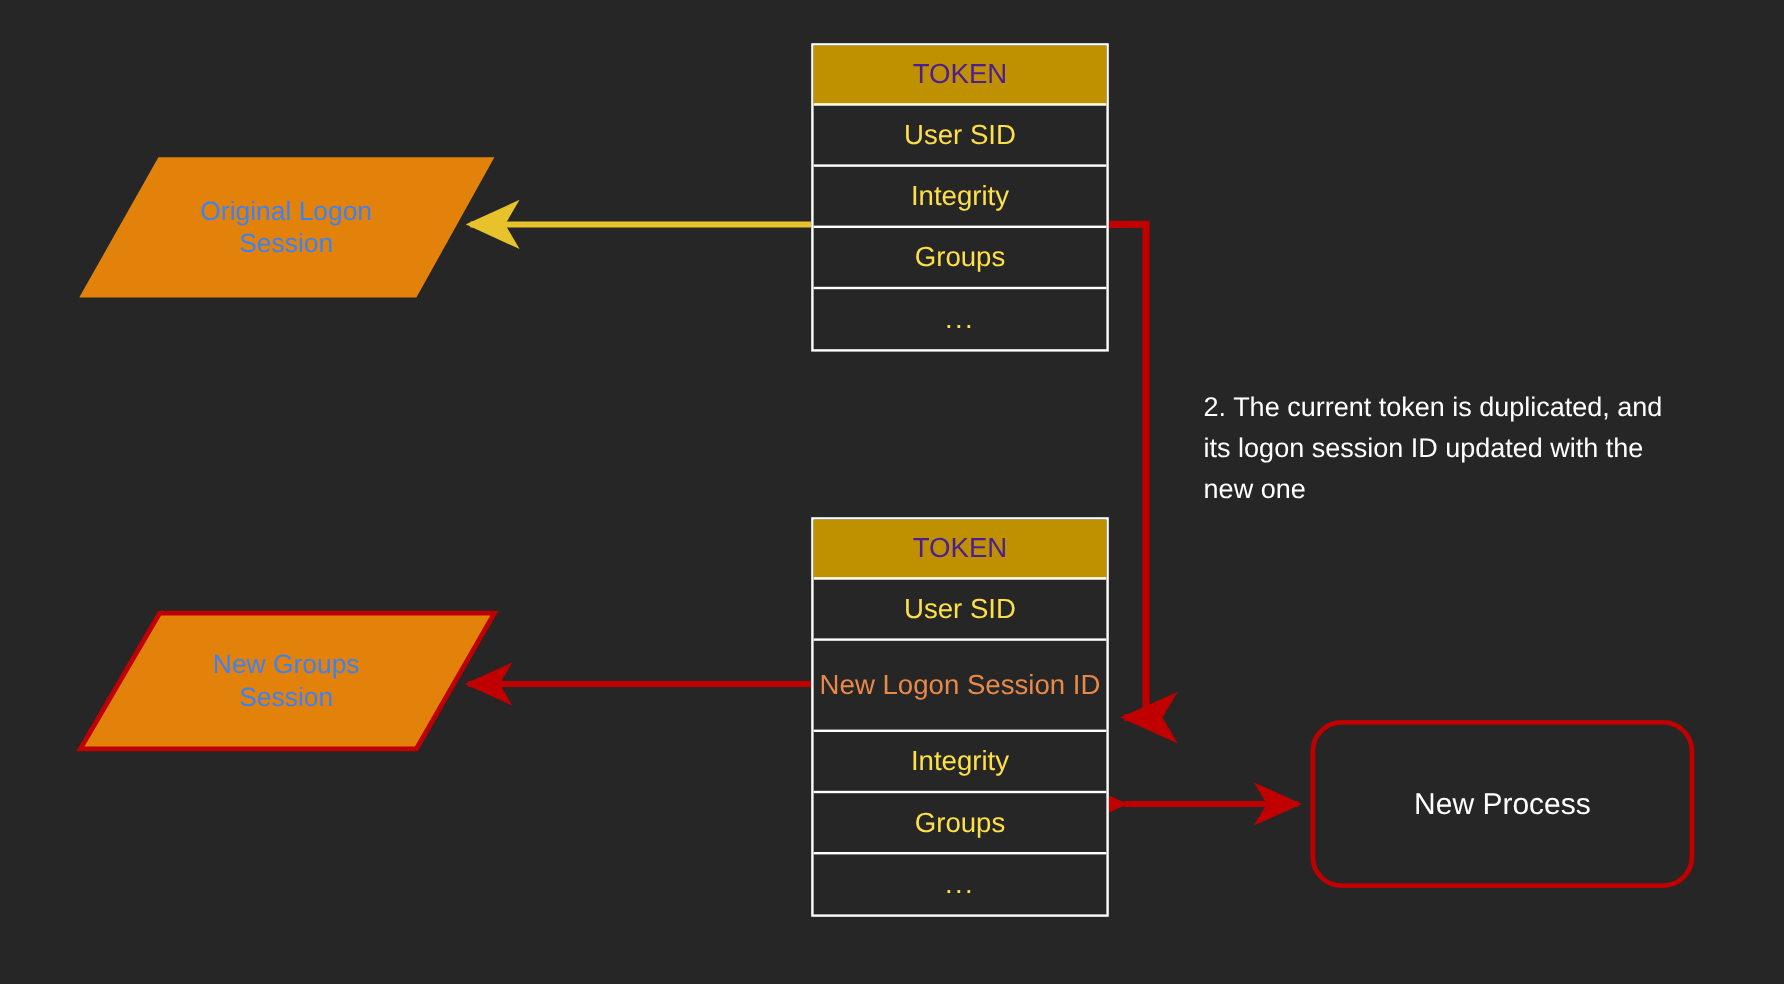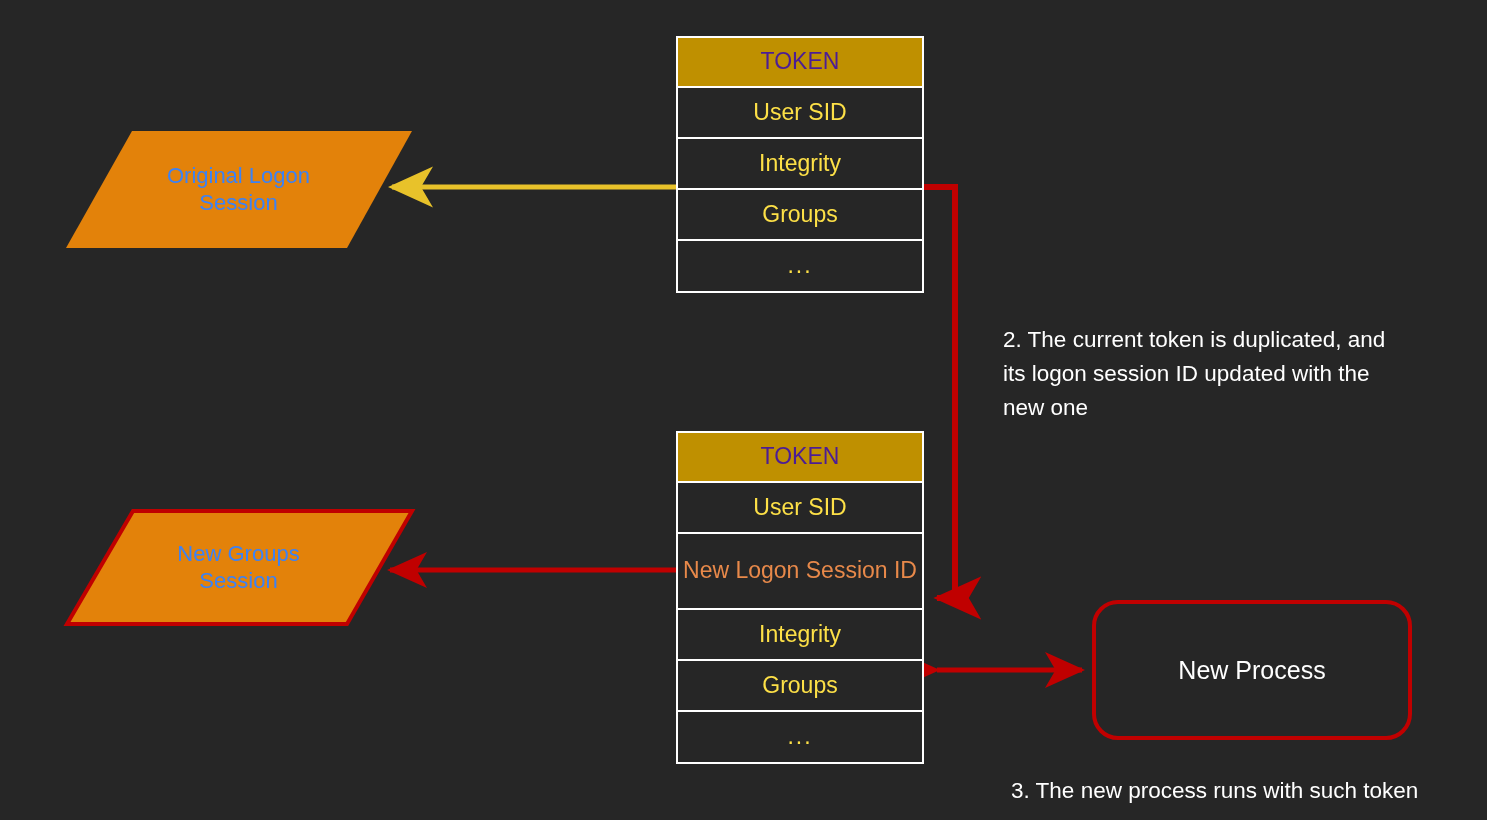--- a/index.html
+++ b/index.html
@@ -151,17 +151,14 @@
 
   <div class="shape-label proc-text" style="left:1094px; top:602px; width:316px; height:136px;align-items:center;">
     <div>New Process</div>
   </div>
 
 
   <div class="caption" style="left:1003px; top:323px; width:385px;">
     <span>2. The current token is duplicated, and its logon session ID updated with the new one</span>
   </div>
 
-  <div class="caption" style="left:1011px; top:774px; width:476px;">
-    <span>3. The new process runs with such token</span>
-  </div>
 
 </div>
 
 </body></html>

